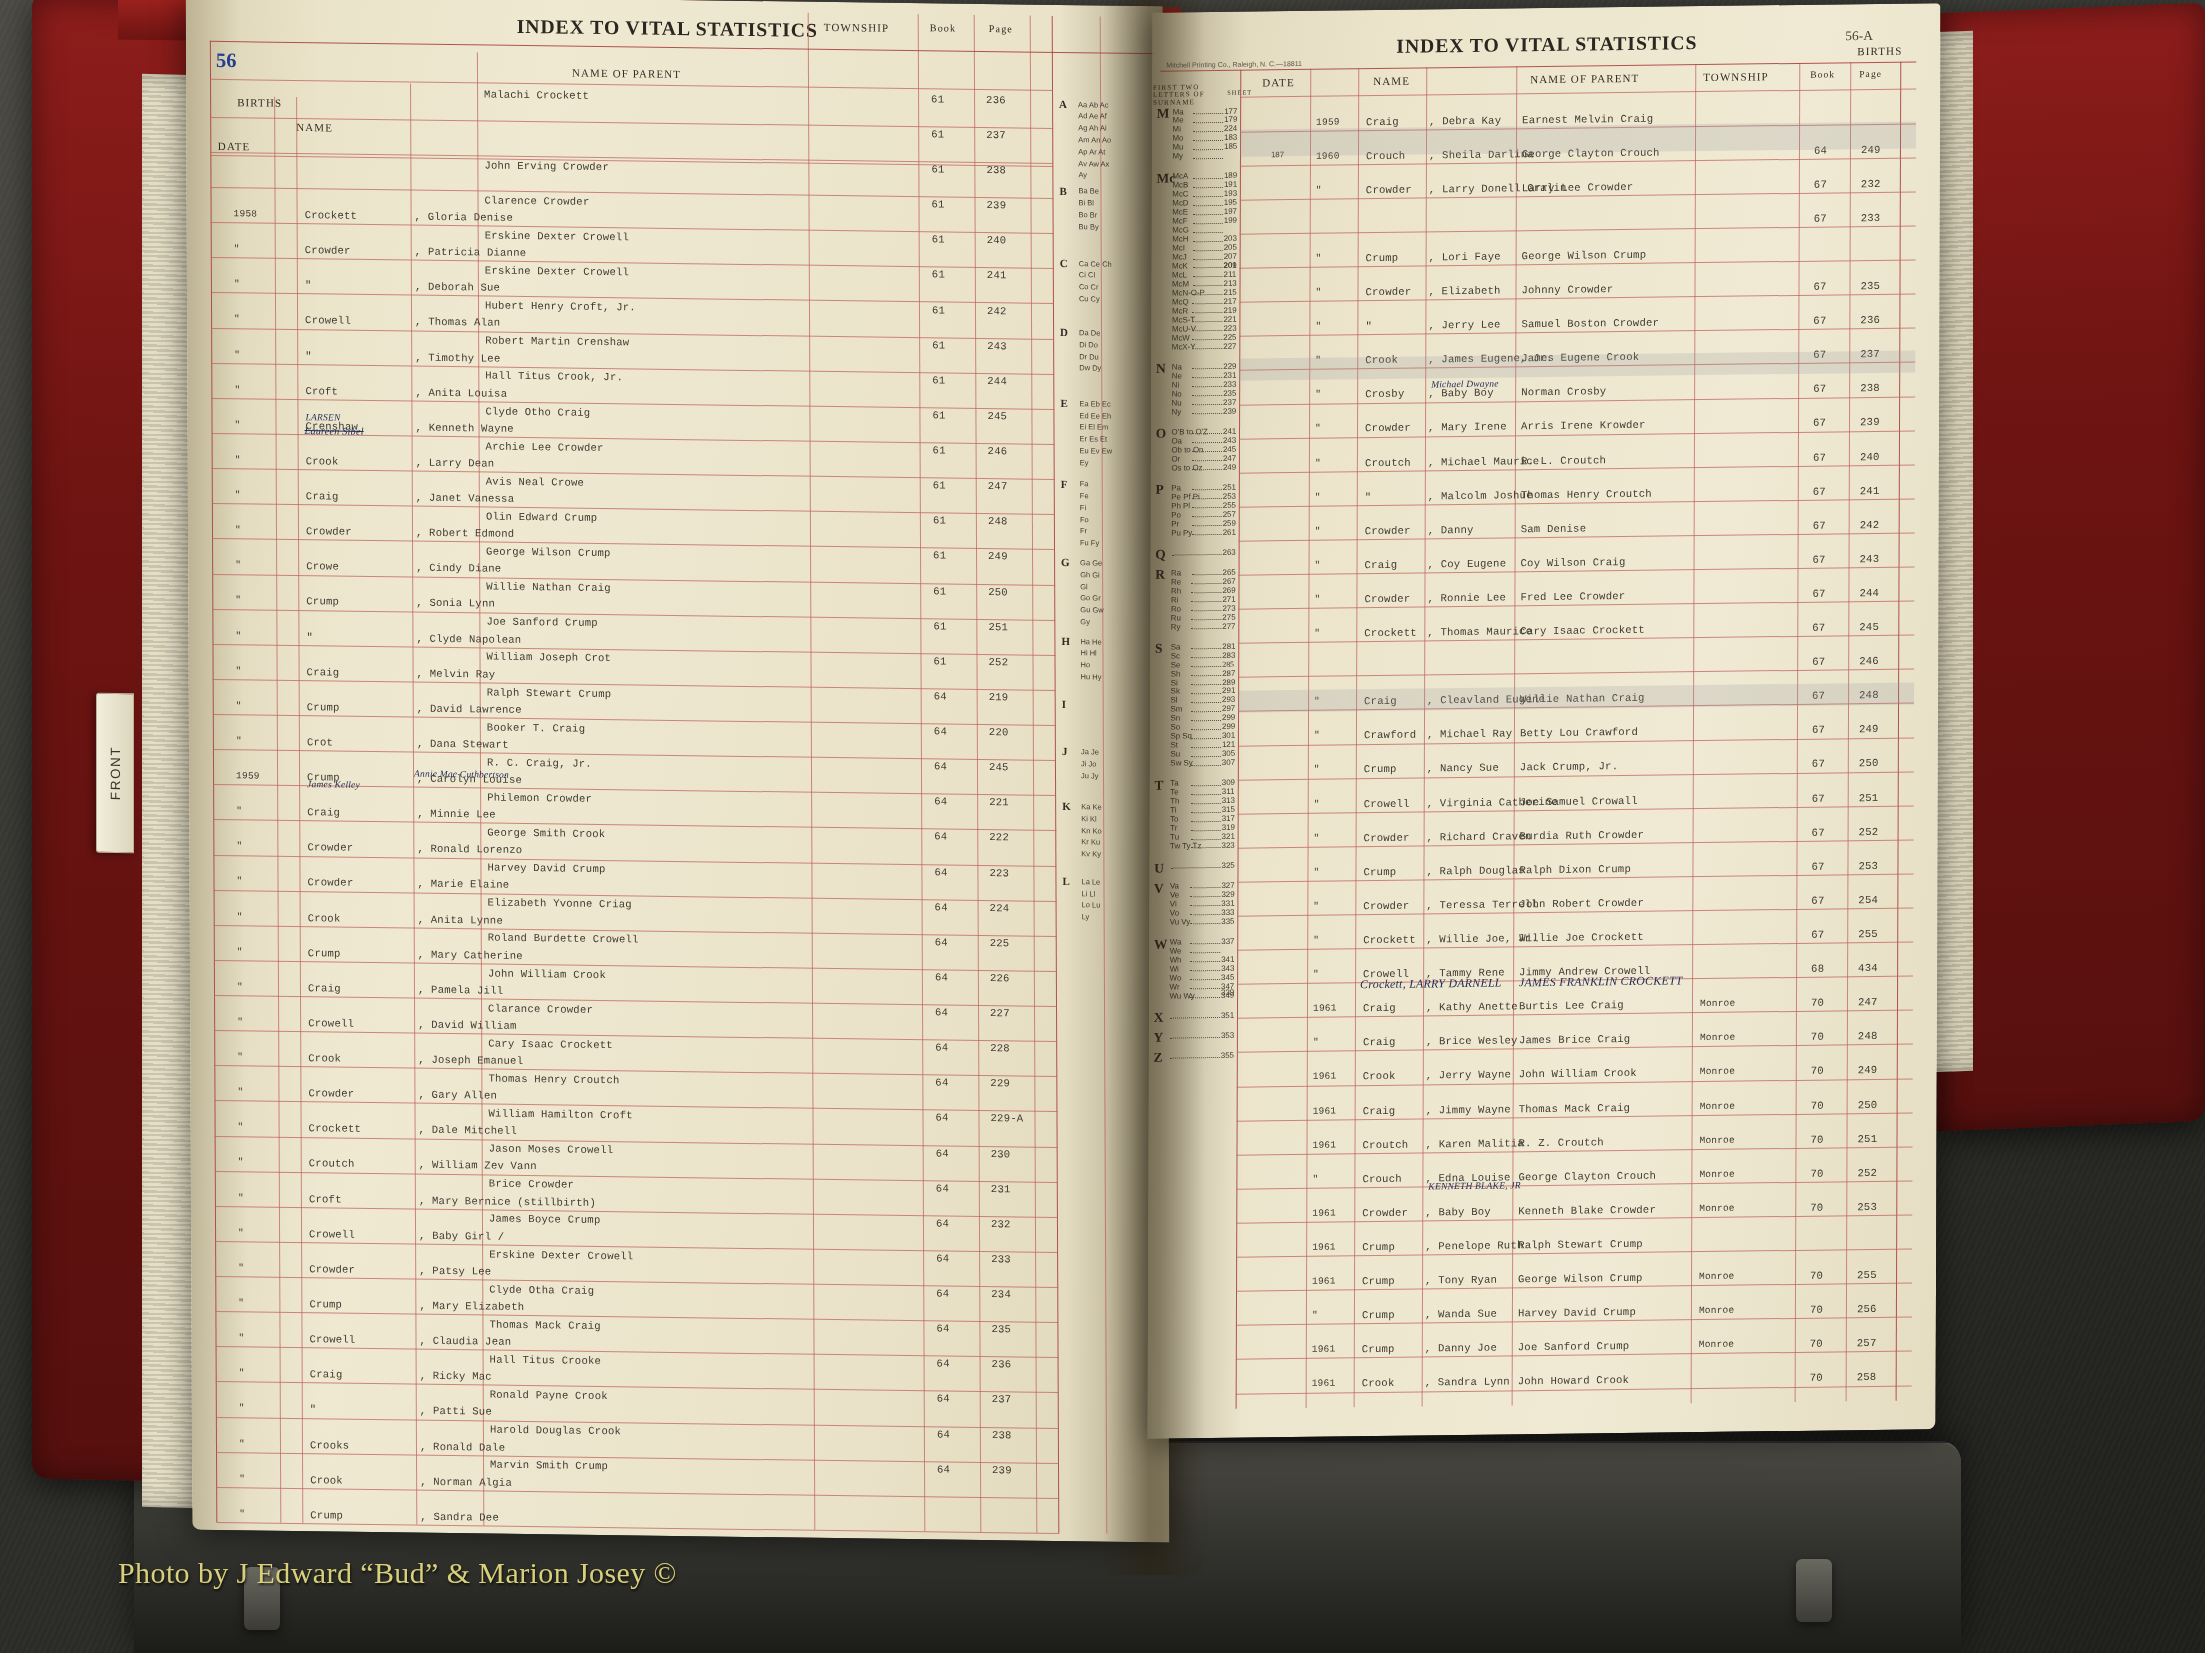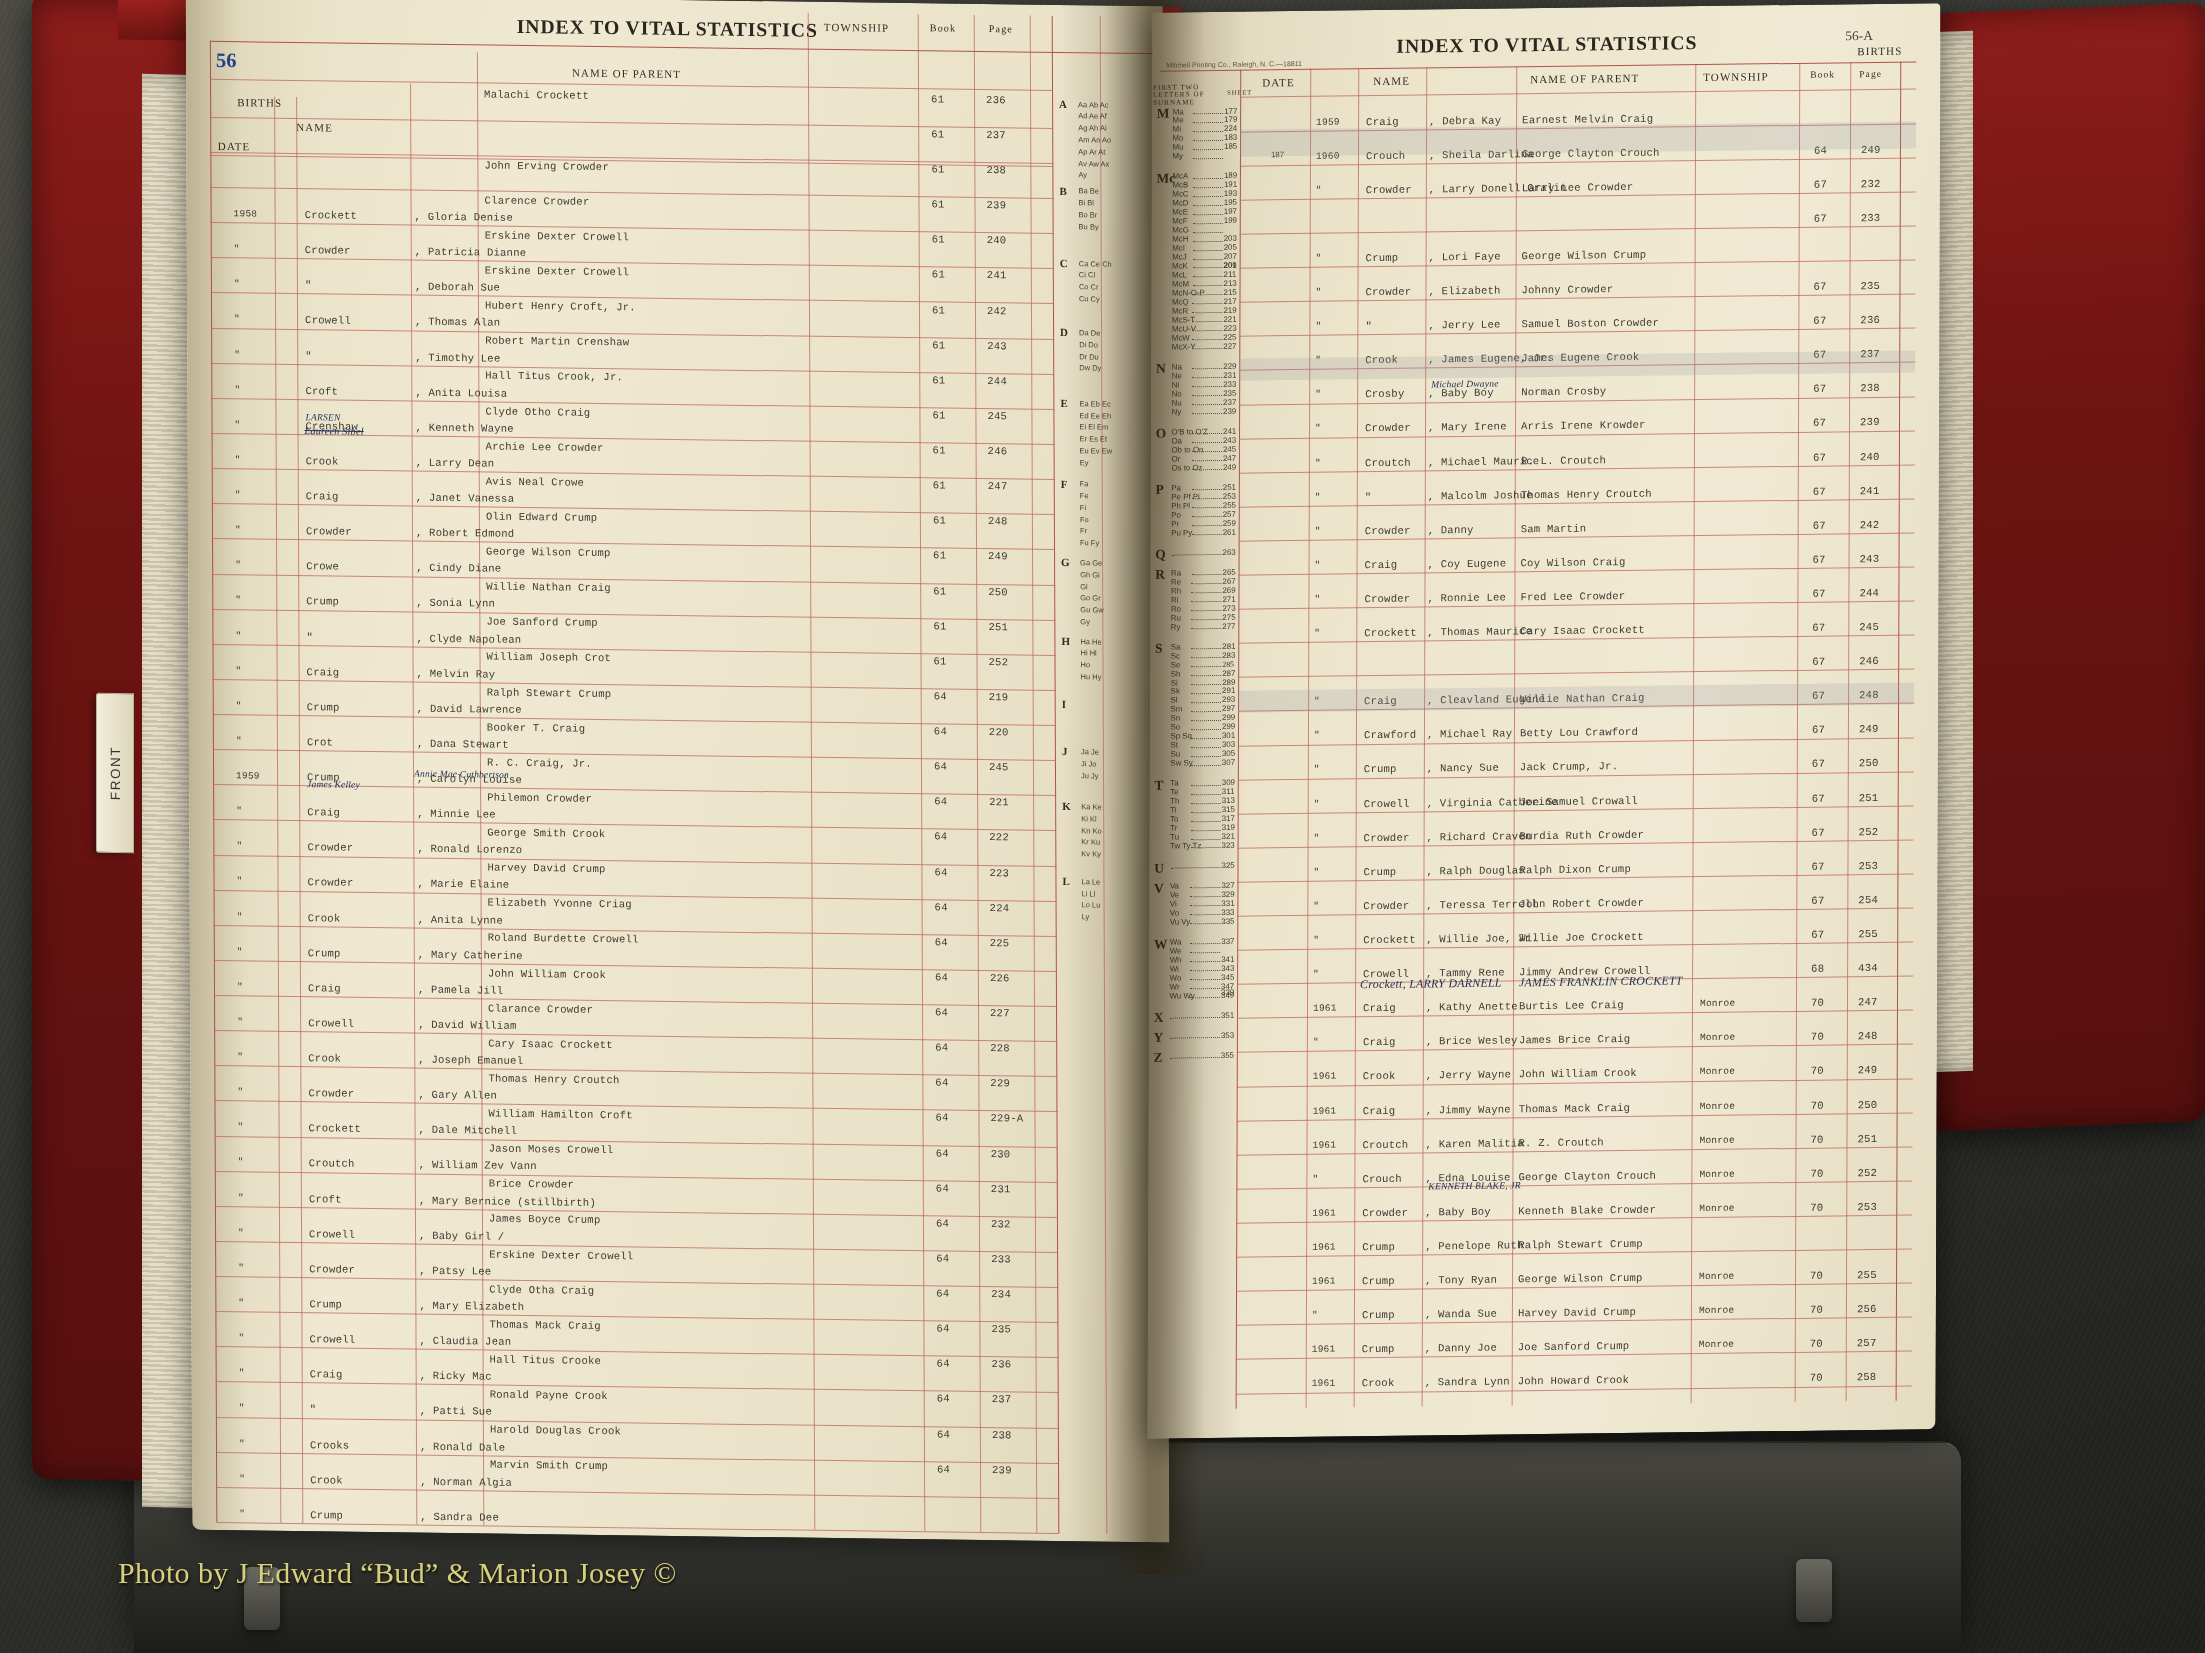--- a/index.html
+++ b/index.html
@@ -972,21 +972,21 @@
         <div class="key-col" style="left: 20.5px; top: 701px;">Sn</div>
         <div class="key-col" style="left: 72px; top: 701px;;text-align:right;">299</div>
         <div style="position: absolute; left: 41px; top: 708px; width: 30px; border-bottom: 0.8px dotted rgb(90, 82, 70);"></div>
         <div class="key-col" style="left: 20.5px; top: 710px;">So</div>
         <div class="key-col" style="left: 72px; top: 710px;;text-align:right;">299</div>
         <div style="position: absolute; left: 41px; top: 717px; width: 30px; border-bottom: 0.8px dotted rgb(90, 82, 70);"></div>
         <div class="key-col" style="left: 20.5px; top: 719px;">Sp Sq</div>
         <div class="key-col" style="left: 72px; top: 719px;;text-align:right;">301</div>
         <div style="position: absolute; left: 41px; top: 726px; width: 30px; border-bottom: 0.8px dotted rgb(90, 82, 70);"></div>
         <div class="key-col" style="left: 20.5px; top: 728px;">St</div>
-        <div class="key-col" style="left: 72px; top: 728px;;text-align:right;">303</div>
+        <div class="key-col" style="left: 72px; top: 728px;;text-align:right;">121</div>
         <div style="position: absolute; left: 41px; top: 735px; width: 30px; border-bottom: 0.8px dotted rgb(90, 82, 70);"></div>
         <div class="key-col" style="left: 20.5px; top: 737px;">Su</div>
         <div class="key-col" style="left: 72px; top: 737px;;text-align:right;">305</div>
         <div style="position: absolute; left: 41px; top: 744px; width: 30px; border-bottom: 0.8px dotted rgb(90, 82, 70);"></div>
         <div class="key-col" style="left: 20.5px; top: 746px;">Sw Sy</div>
         <div class="key-col" style="left: 72px; top: 746px;;text-align:right;">307</div>
         <div style="position: absolute; left: 41px; top: 753px; width: 30px; border-bottom: 0.8px dotted rgb(90, 82, 70);"></div>
         <div class="key-letter" style="left: 4.7px; top: 765px;">T</div>
         <div class="key-col" style="left: 20.5px; top: 766px;">Ta</div>
         <div class="key-col" style="left: 72px; top: 766px;;text-align:right;">309</div>
@@ -1161,21 +1161,21 @@
           <div class="cell" style="left: 277px; top: 481px;">, Malcolm Joshue</div>
           <div class="cell" style="left: 370px; top: 481px;">Thomas Henry Croutch</div>
           <div class="cell" style="left: 662px; top: 481px;">67</div>
           <div class="cell" style="left: 709px; top: 481px;">241</div>
           <div class="rule-h" style="left: 88px; top: 495px; width: 676px;"></div>
         </div>
         <div style="position: absolute;">
           <div class="cell cell-sm" style="left: 164px; top: 515px;">"</div>
           <div class="cell" style="left: 214px; top: 515px;">Crowder</div>
           <div class="cell" style="left: 277px; top: 515px;">, Danny</div>
-          <div class="cell" style="left: 370px; top: 515px;">Sam Martin</div>
+          <div class="cell" style="left: 370px; top: 515px;">Sam Denise</div>
           <div class="cell" style="left: 662px; top: 515px;">67</div>
           <div class="cell" style="left: 709px; top: 515px;">242</div>
           <div class="rule-h" style="left: 88px; top: 529px; width: 676px;"></div>
         </div>
         <div style="position: absolute;">
           <div class="cell cell-sm" style="left: 164px; top: 549px;">"</div>
           <div class="cell" style="left: 214px; top: 549px;">Craig</div>
           <div class="cell" style="left: 277px; top: 549px;">, Coy Eugene</div>
           <div class="cell" style="left: 370px; top: 549px;">Coy Wilson Craig</div>
           <div class="cell" style="left: 662px; top: 549px;">67</div>

